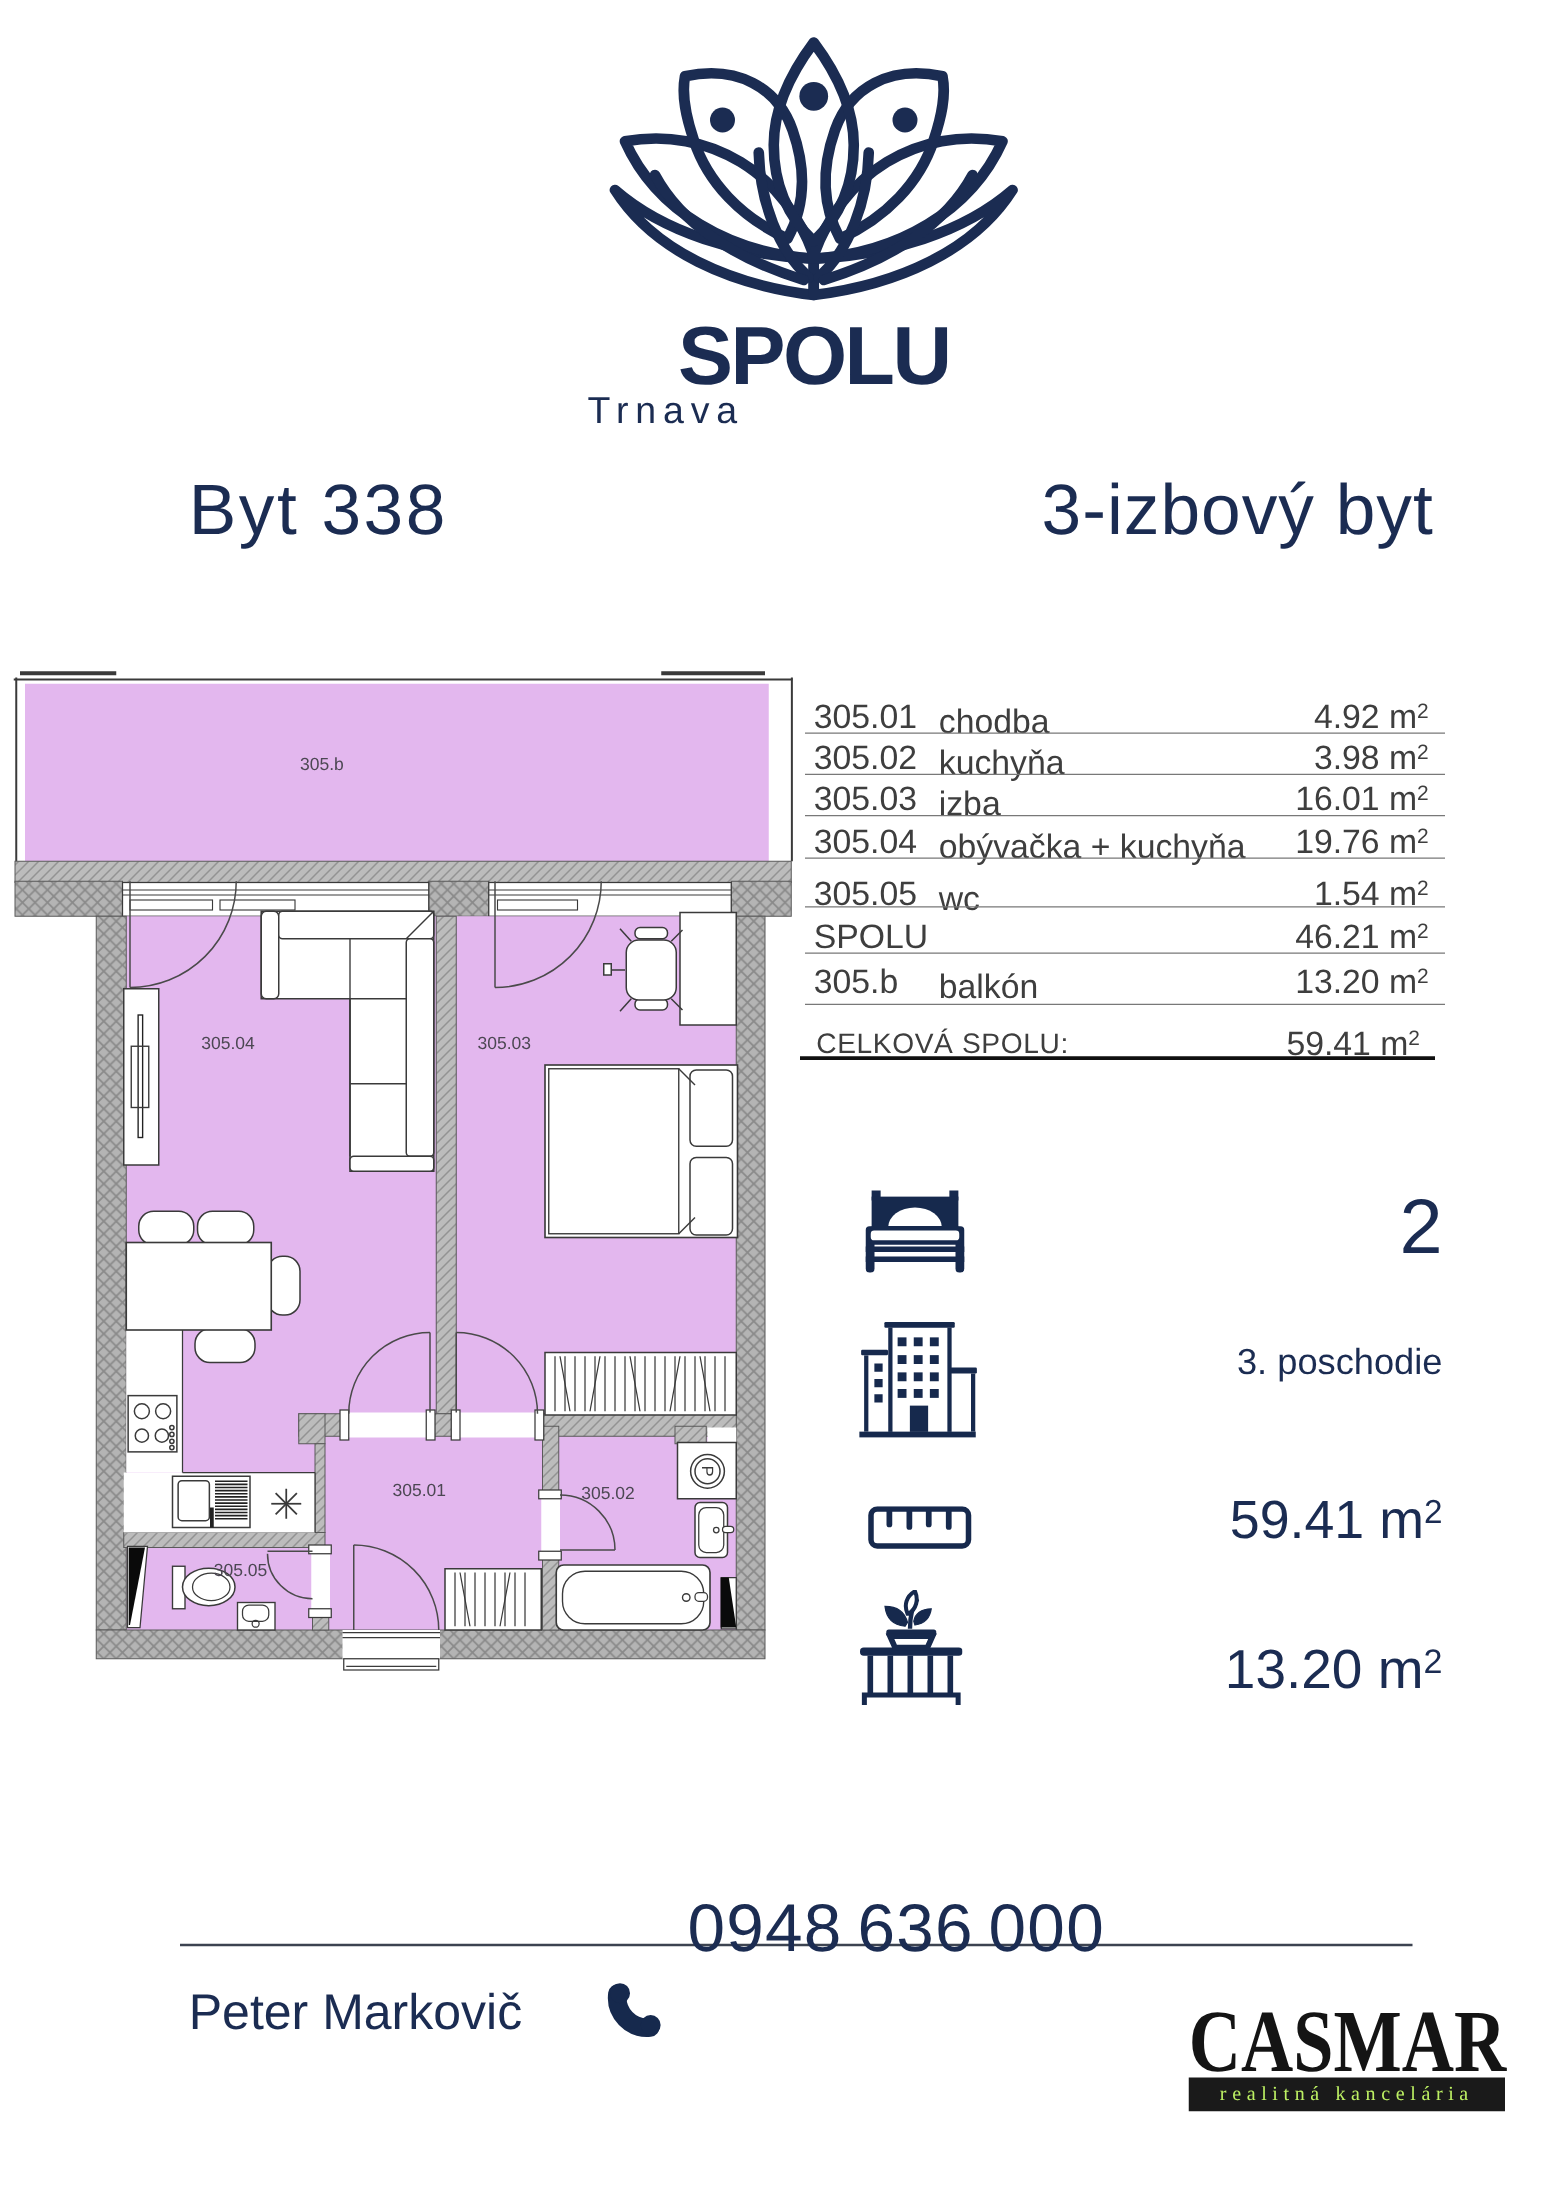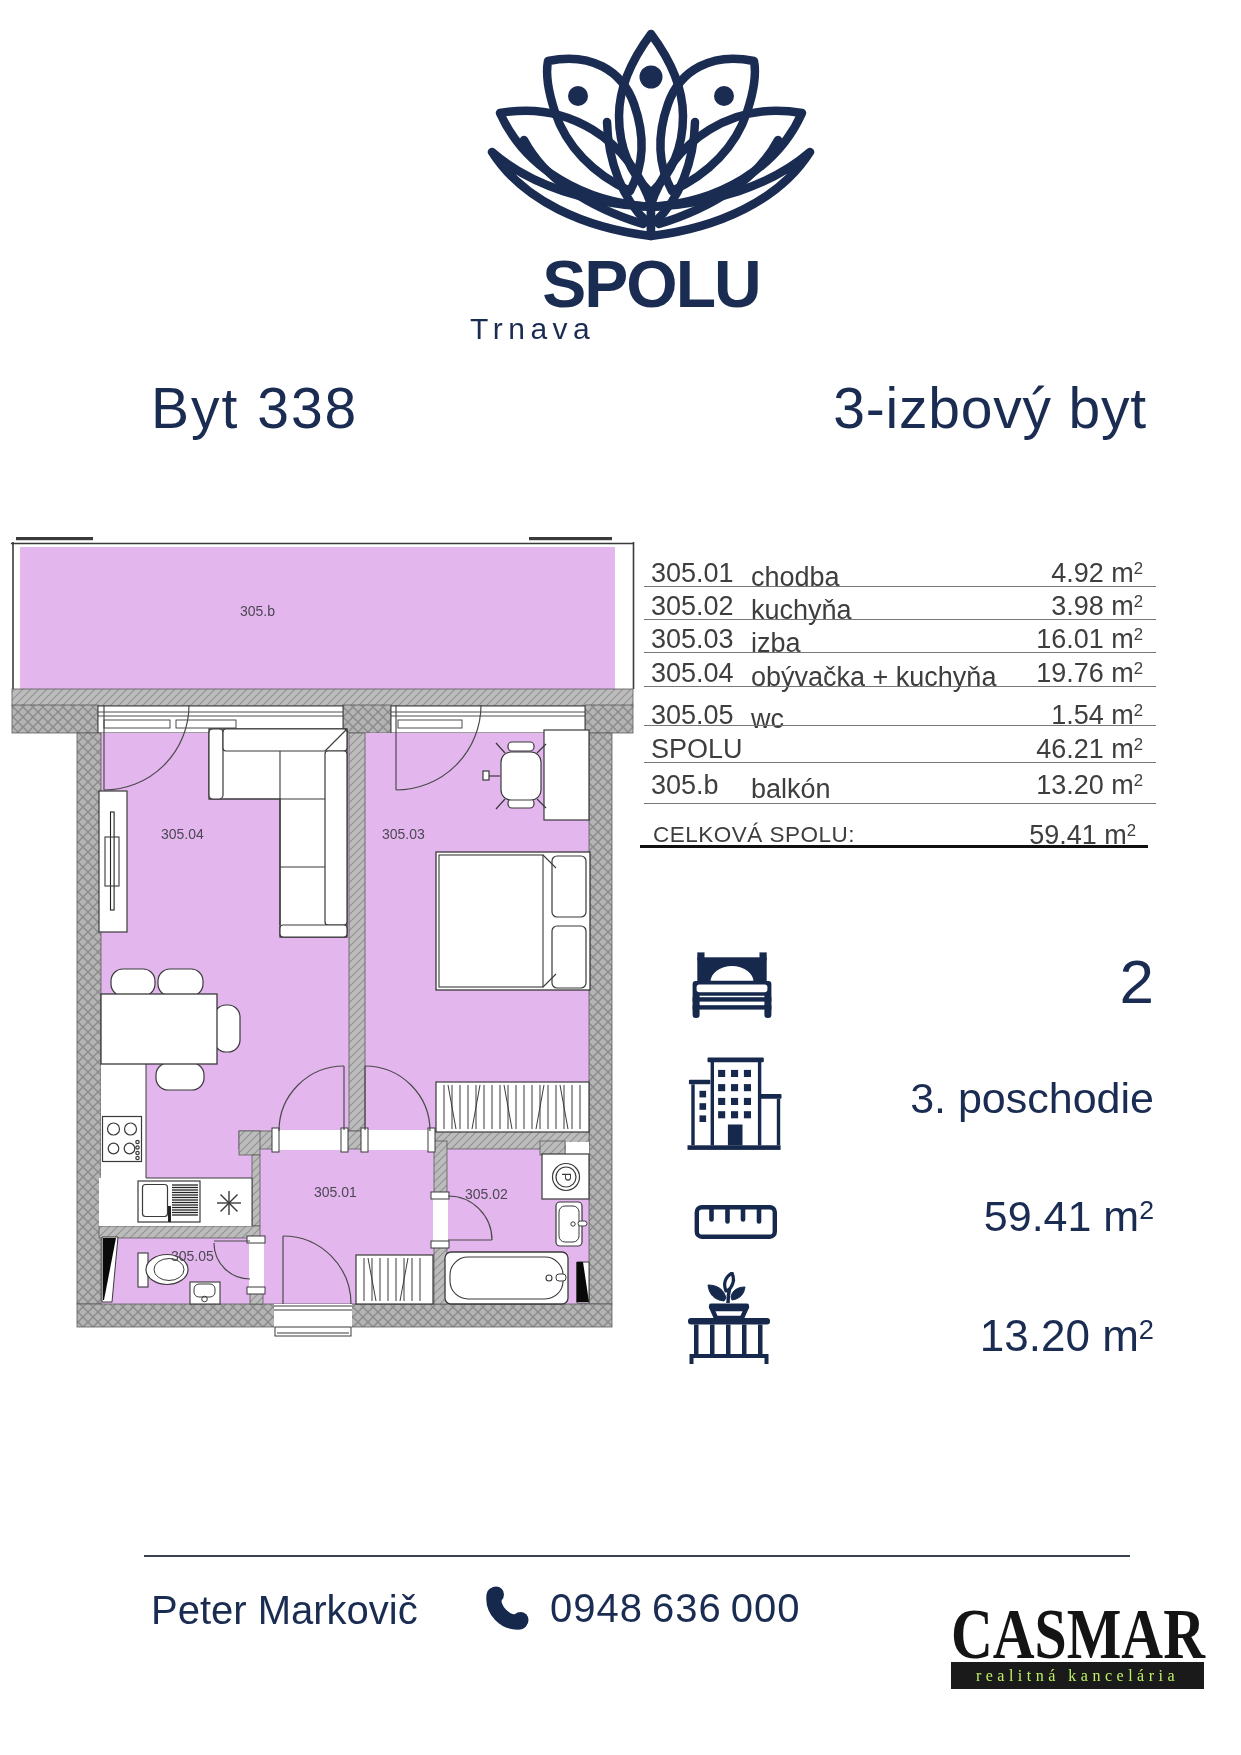--- a/index.html
+++ b/index.html
@@ -418,21 +418,21 @@
     <rect x="727.9" y="1124.5" width="14.6" height="21"></rect>
     <rect x="688.9" y="1079.7" width="21.5" height="4.6" rx="1"></rect>
     <rect x="691.3" y="1084.3" width="3.4" height="61"></rect>
     <rect x="699.5" y="1090.8" width="6.6" height="6.6"></rect>
     <rect x="699.5" y="1103.2" width="6.6" height="6.6"></rect>
     <rect x="699.5" y="1115.4" width="6.6" height="6.6"></rect>
     <rect x="760.2" y="1093.9" width="21.3" height="4.9" rx="1"></rect>
     <rect x="776.8" y="1098.8" width="3.4" height="46.5"></rect>
   </g>
 </svg>
-<div class="icotext" style="top:1074px;font-size:43px;">3. poschodie</div>
+<div class="icotext" style="top:1074px;font-size:29px;">3. poschodie</div>
 
 <svg class="abs" style="left:692px;top:1205px" width="88" height="35" viewBox="0 0 88 35">
   <rect x="4.8" y="2.2" width="78" height="29.5" rx="5" fill="none" stroke="#16294d" stroke-width="4.4"></rect>
   <g stroke="#16294d" stroke-width="4.6" stroke-linecap="round">
     <line x1="19.5" y1="4" x2="19.5" y2="14.5"></line>
     <line x1="35.5" y1="4" x2="35.5" y2="16.5"></line>
     <line x1="51" y1="4" x2="51" y2="14.5"></line>
     <line x1="67" y1="4" x2="67" y2="16.5"></line>
   </g>
 </svg>
@@ -461,16 +461,16 @@
 </svg>
 <div class="icotext" style="top:1311px;font-size:44px;">13.20 m<sup>2</sup></div>
 
 <div class="abs" style="left:144px;top:1555px;width:986px;height:2px;background:#3c4350"></div>
 <div class="abs navy" style="left:151px;top:1588px;font-size:40px">Peter Markovič</div>
 <svg class="abs" style="left:476px;top:1580px" width="60" height="60" viewBox="476 1580 60 60">
   <path d="M494,1595 A24,24 0 0 0 520,1622" fill="none" stroke="#16294d" stroke-width="15" stroke-linecap="round"></path>
   <circle cx="496" cy="1594.5" r="8" fill="#16294d"></circle>
   <circle cx="520.5" cy="1620" r="8" fill="#16294d"></circle>
 </svg>
-<div class="abs navy" style="left:550px;top:1586px;font-size:40px;letter-spacing:1px">0948 636 000</div>
+<div class="abs navy" style="left:550px;top:1512px;font-size:54px;letter-spacing:1px">0948 636 000</div>
 
 <div class="abs" style="left:951px;top:1594px;font-family:'Liberation Serif',serif;font-weight:bold;font-size:71px;color:#141414;white-space:nowrap;transform:scaleX(0.815);transform-origin:left top">CASMAR</div>
 <div class="abs" style="left:951px;top:1662px;width:253px;height:27px;background:#1a1a1a;color:#bef264;text-align:center;font-family:'Liberation Serif',serif;font-size:16px;letter-spacing:4.5px;line-height:27px">realitná kancelária</div>
 
 </body></html>

